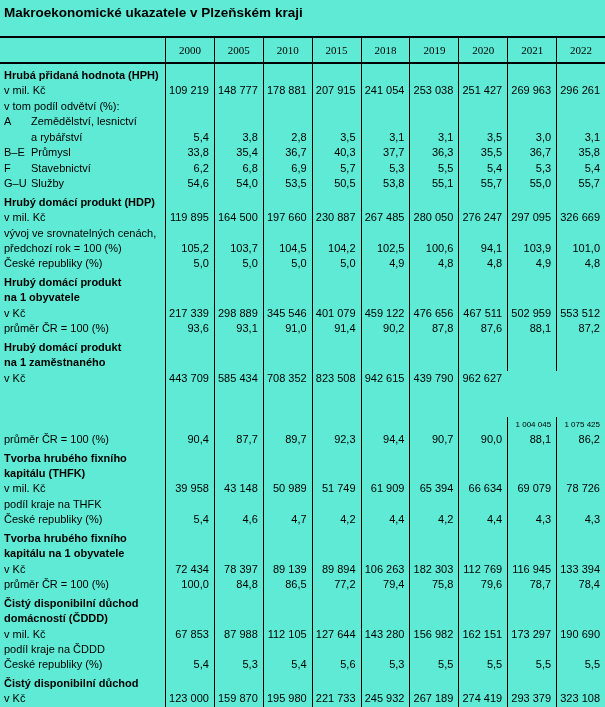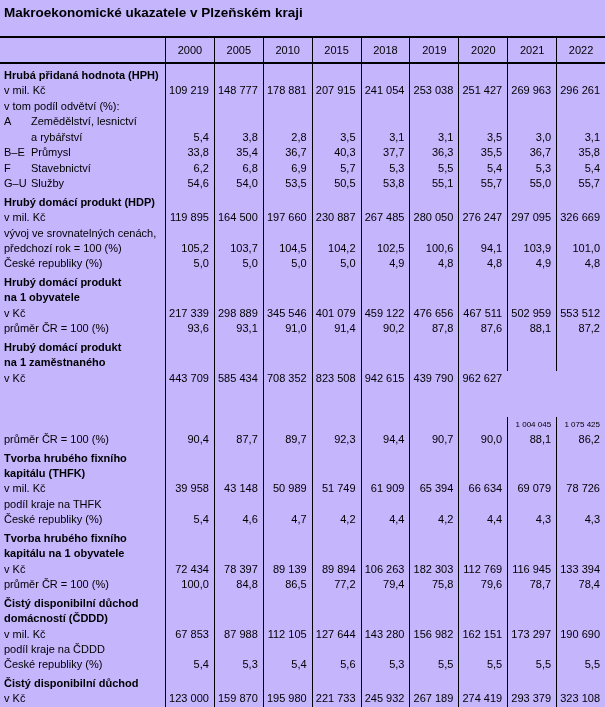--- a/index.html
+++ b/index.html
@@ -2,30 +2,31 @@
 <html><head>
 <meta charset="utf-8">
 <style>
   html,body{margin:0;padding:0;background:#ffffff;}
   body{
     width:605px;height:707px;overflow:hidden;
     font-family:"Liberation Sans","DejaVu Sans",sans-serif;
     color:#000;
     -webkit-font-smoothing:antialiased;
   }
-  .page{width:605px;height:707px;background:#c4b5fd;}
+  .page{width:605px;height:707px;background:#5eead4;}
   .title{
     box-sizing:border-box;height:36px;padding:5px 0 0 4px;
     font-size:13.5px;font-weight:bold;letter-spacing:0;
     white-space:nowrap;
   }
   .grid-row{display:grid;grid-template-columns:165px repeat(9,1fr);}
   .thead{
     border-top:2px solid #000;
     border-bottom:2px solid #000;
+    font-family:Liberation Serif, serif;
   }
   .thead .hlbl{height:24px;}
   .thead .hcell{
     height:24px;line-height:24px;text-align:center;
     font-size:11px;border-left:1px solid #000;
     box-sizing:border-box;
   }
   .tbody .row > div{
     box-sizing:border-box;
     line-height:15.45px;

